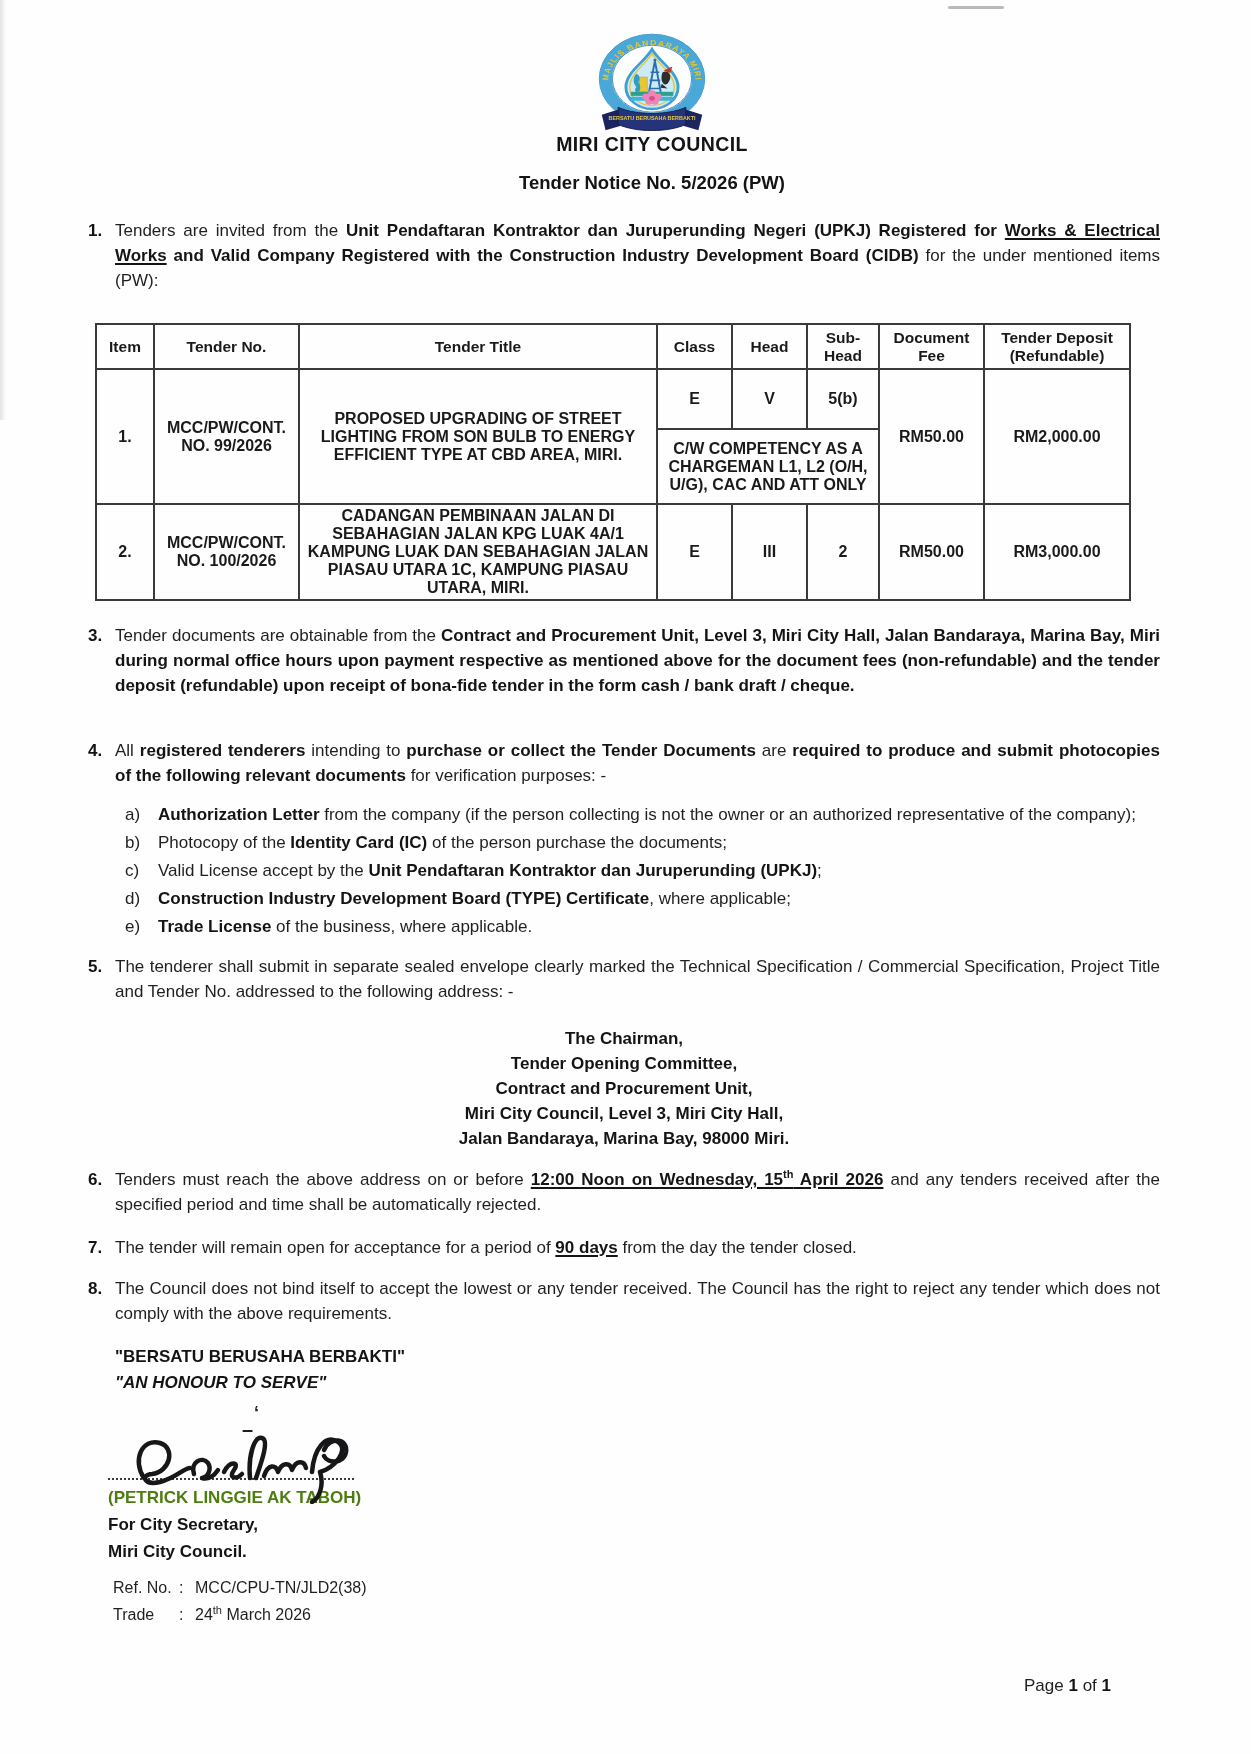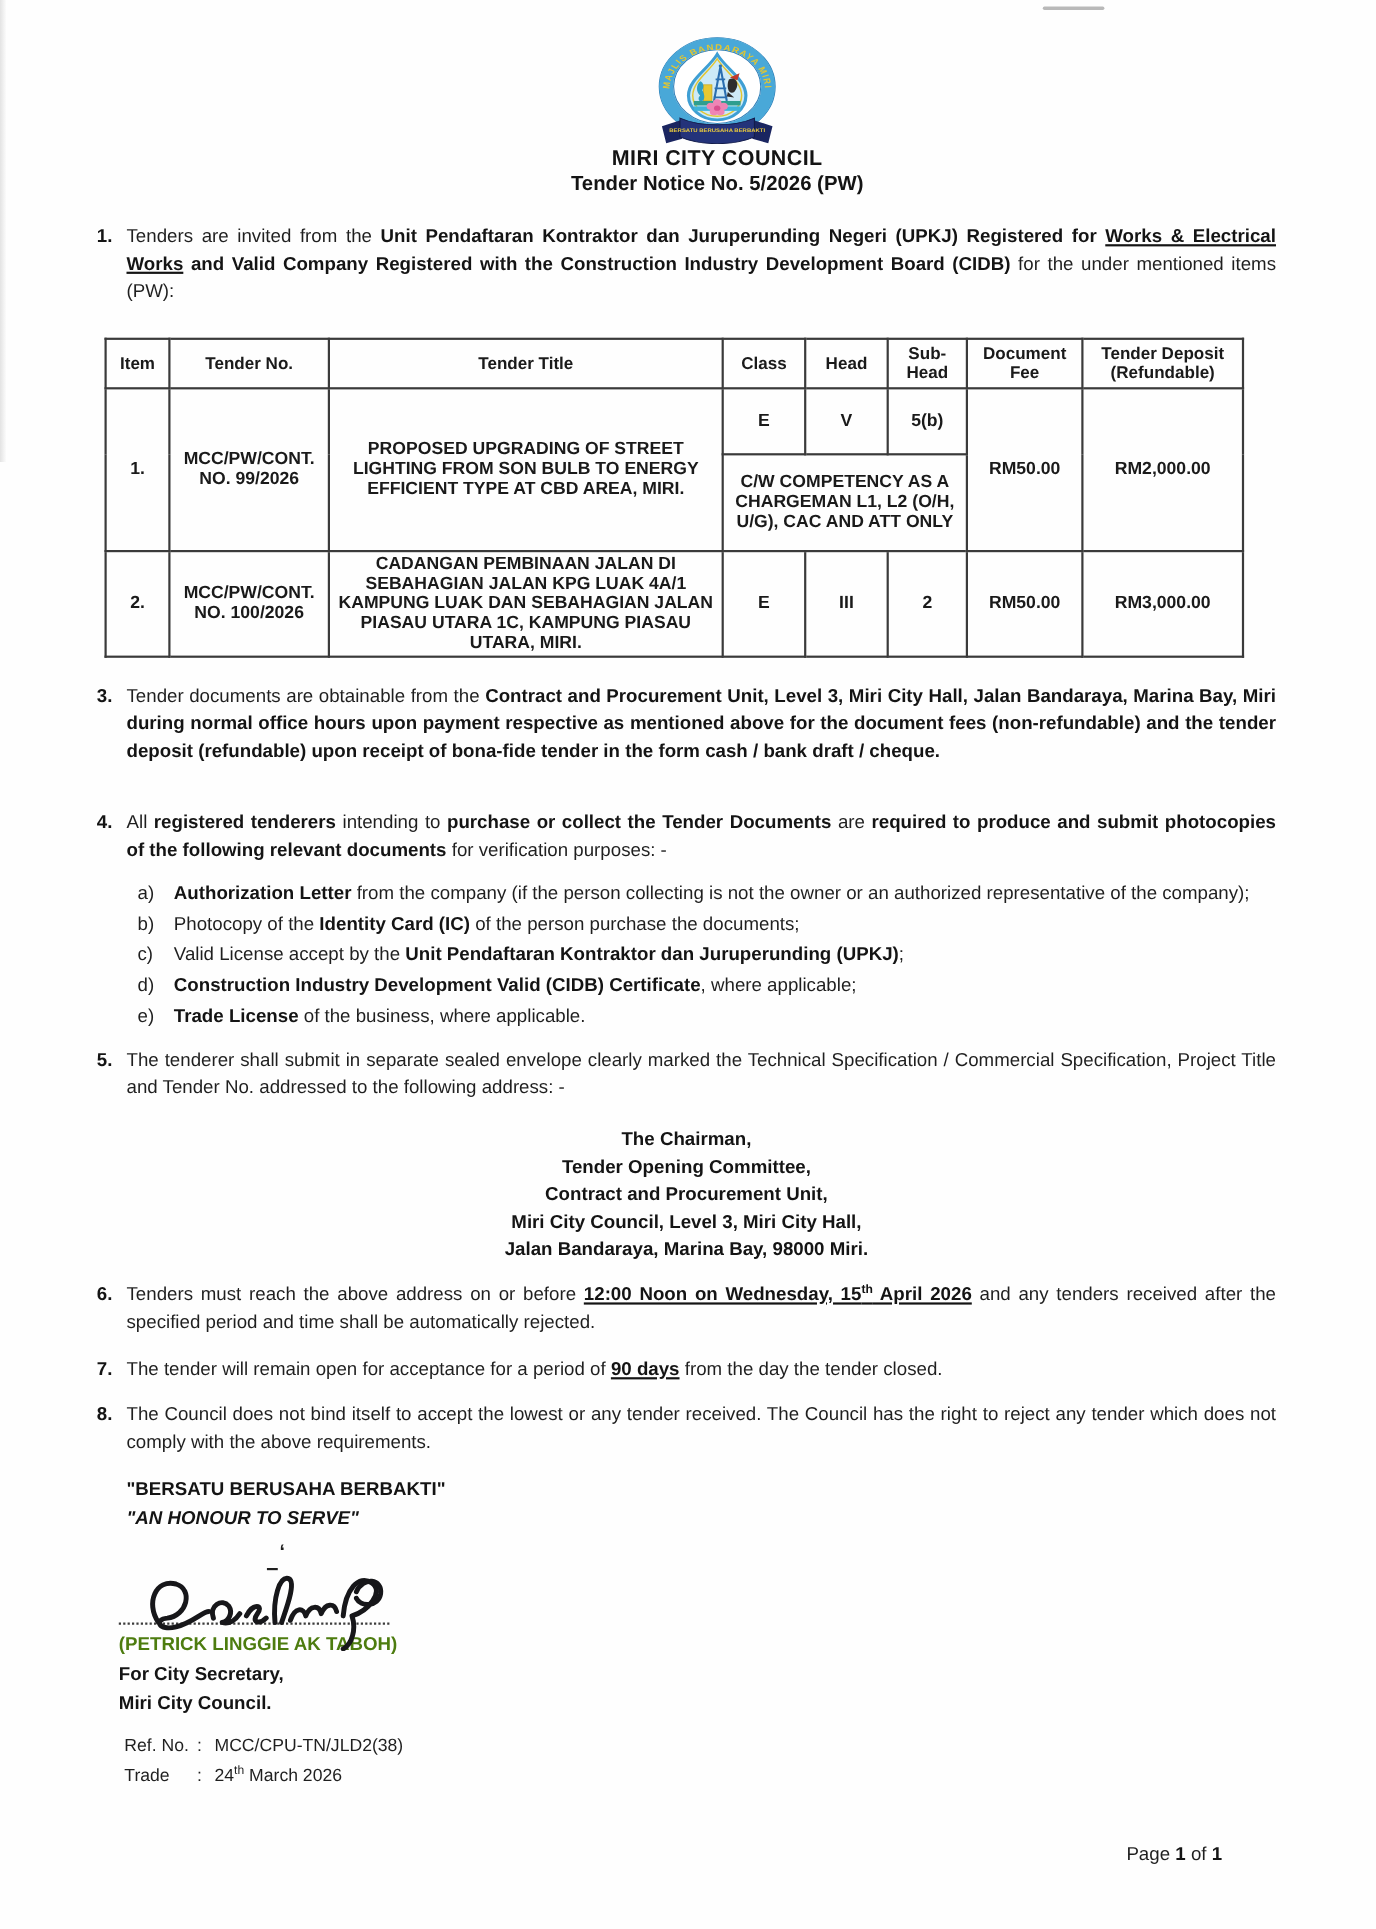--- a/index.html
+++ b/index.html
@@ -16,21 +16,21 @@
   }
   .page::before{
     content:"";position:absolute;left:0;top:0;width:6px;height:420px;
     background:linear-gradient(to right,#e3e3e3,transparent);pointer-events:none;
   }
   .scan-dash{position:absolute;left:948px;top:6px;width:56px;height:3px;background:#b9b9b9;border-radius:2px;}
   
   .hdr{text-align:center;transform:translateX(28px);}
   .crest{display:block;margin:0 auto;}
   .title{font-size:19.5px;font-weight:700;color:#141414;letter-spacing:.4px;margin-top:2px;}
-  .subtitle{font-size:18.5px;font-weight:700;color:#141414;margin-top:0;}
+  .subtitle{font-size:18.5px;font-weight:700;color:#141414;margin-top:16px;}
   
   .item{display:flex;font-size:17px;line-height:25px;text-align:justify;}
   .num{width:27px;flex-shrink:0;font-weight:700;color:#141414;}
   .body{flex:1;}
   .b{font-weight:700;color:#141414;}
   .u{text-decoration:underline;text-decoration-thickness:1.5px;text-underline-offset:2px;}
   .it{font-style:italic;}
   sup{font-size:11px;line-height:0;vertical-align:super;}
   .mt-p1{margin-top:24px;}
   .mt-p3{margin-top:22px;}
@@ -46,21 +46,21 @@
     font-size:16px;font-weight:700;color:#1a1a1a;
   }
   table.tender th,table.tender td{
     border:2px solid #3a3a3a;
     text-align:center;vertical-align:middle;
     padding:2px 5px;box-sizing:border-box;
   }
   table.tender th{font-size:15.5px;height:45px;}
   td.cell-title{text-align:justify;padding:6px 12px;}
   tr.r1a td{height:60px;}
-  tr.r1b td{height:88px;border-radius:13px;}
+  tr.r1b td{height:75px;border-radius:13px;}
   tr.r2 td{height:87px;}
   
   .sublist{margin:14px 0 0 37px;}
   .sub{display:flex;font-size:17px;line-height:25px;margin-top:3px;text-align:justify;}
   .ltr{width:33px;flex-shrink:0;}
   .subbody{flex:1;}
   .failure{margin:15px 0 0 27px;font-size:17px;line-height:25px;text-align:justify;}
   
   .address{margin-top:22px;text-align:center;font-size:17px;font-weight:700;color:#141414;line-height:25px;}
   
@@ -208,21 +208,21 @@
     <div class="sub">
       <div class="ltr">b)</div>
       <div class="subbody"><span>Photocopy of the </span><span class="b">Identity Card (IC)</span><span> of the person purchase the documents;</span></div>
     </div>
     <div class="sub">
       <div class="ltr">c)</div>
       <div class="subbody"><span>Valid License accept by the </span><span class="b">Unit Pendaftaran Kontraktor dan Juruperunding (UPKJ)</span><span>;</span></div>
     </div>
     <div class="sub">
       <div class="ltr">d)</div>
-      <div class="subbody"><span class="b">Construction Industry Development Valid (CIDB) Certificate</span><span>, where applicable;</span></div>
+      <div class="subbody"><span class="b">Construction Industry Development Board (TYPE) Certificate</span><span>, where applicable;</span></div>
     </div>
     <div class="sub">
       <div class="ltr">e)</div>
       <div class="subbody"><span class="b">Trade License</span><span> of the business, where applicable.</span></div>
     </div>
   </div>
 
 
   <div class="item mt-p5">
     <div class="num">5.</div>

